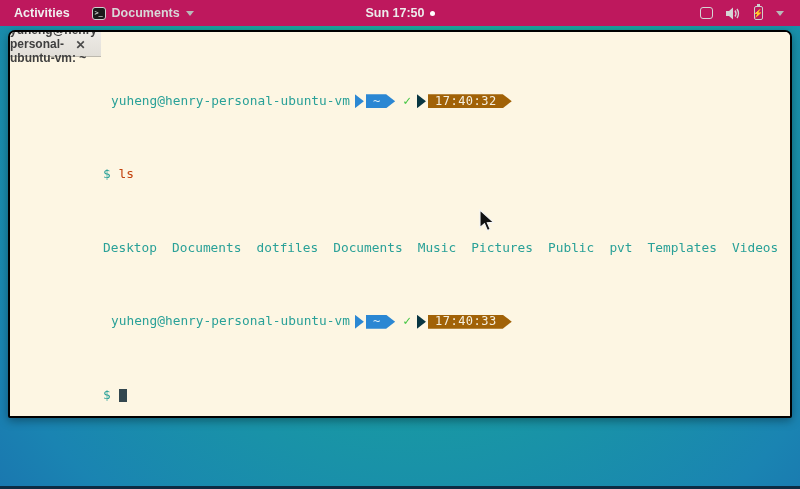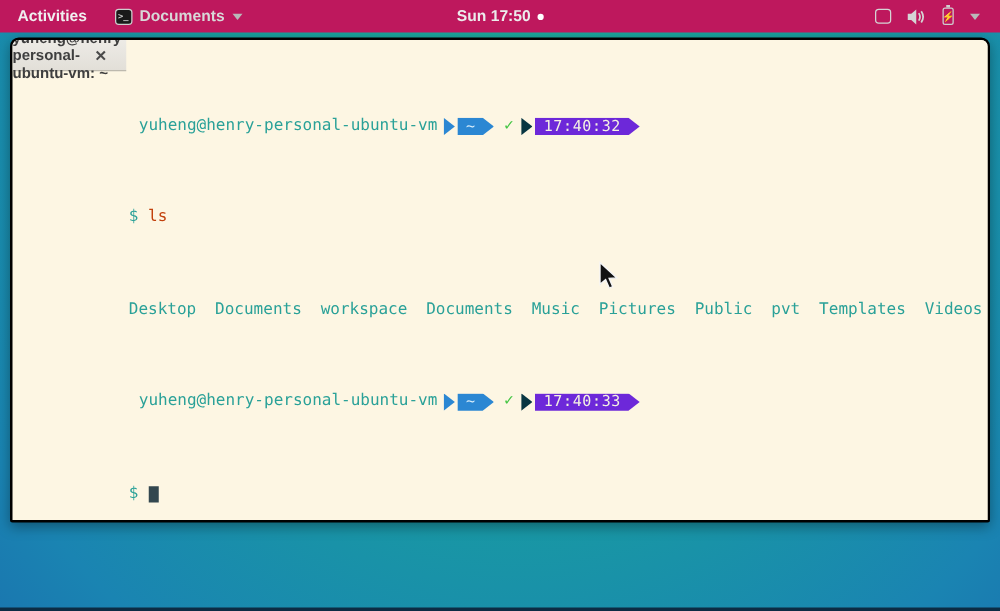--- a/index.html
+++ b/index.html
@@ -76,21 +76,21 @@
   .pl { display:flex; align-items:center; margin-left:5px; height:14px; }
   .tri { width:9px; height:14px; clip-path:polygon(0 0, 100% 50%, 0 100%); flex:0 0 9px; }
   .tri.blue { background:#2b87d3; margin-right:2px; }
   .tri.dark { background:#083642; margin-right:2px; margin-left:6px; }
   .seg {
     height:14px; display:flex; align-items:center;
     clip-path:polygon(0 0, calc(100% - 9px) 0, 100% 50%, calc(100% - 9px) 100%, 0 100%);
     padding:0 15px 0 7px; font-size:12px;
   }
   .seg.blue { background:#2b87d3; color:#d6ecfa; }
-  .seg.dark { background:#6d28d9; color:#f4f0e2; letter-spacing:.5px; }
+  .seg.dark { background:#a16207; color:#f4f0e2; letter-spacing:.5px; }
   .check { color:#43c543; font-weight:700; margin-left:8px; font-size:13px; }
   .block-cursor { display:inline-block; width:8px; height:13px; background:#33474f; vertical-align:-2px; margin-left:1px; }
 
   
   .mouse { position:absolute; left:479px; top:209px; z-index:99; pointer-events:none; }
 </style>
 </head>
 <body>
 
 <div class="desktop"></div>
@@ -135,21 +135,21 @@
         <span class="check">✓</span>
         <span class="tri dark"></span>
         <span class="seg dark">17:40:32</span>
       </span>
     </div>
 
     
     <div class="row"><span class="prompt-char">$</span><span> </span><span class="cmd">ls</span></div>
 
     
-    <div class="row dir-row"><span class="dir">Desktop</span><span class="dir">Documents</span><span class="dir">workspace</span><span class="dir">Documents</span><span class="dir">Music</span><span class="dir">Pictures</span><span class="dir">Public</span><span class="dir">pvt</span><span class="dir">Templates</span><span class="dir">Videos</span><span class="dir">workspace</span></div>
+    <div class="row dir-row"><span class="dir">Desktop</span><span class="dir">Documents</span><span class="dir">dotfiles</span><span class="dir">Documents</span><span class="dir">Music</span><span class="dir">Pictures</span><span class="dir">Public</span><span class="dir">pvt</span><span class="dir">Templates</span><span class="dir">Videos</span><span class="dir">workspace</span></div>
 
     
     <div class="row">
       <span class="user">yuheng@henry-personal-ubuntu-vm</span>
       <span class="pl">
         <span class="tri blue"></span>
         <span class="seg blue">~</span>
         <span class="check">✓</span>
         <span class="tri dark"></span>
         <span class="seg dark">17:40:33</span>

